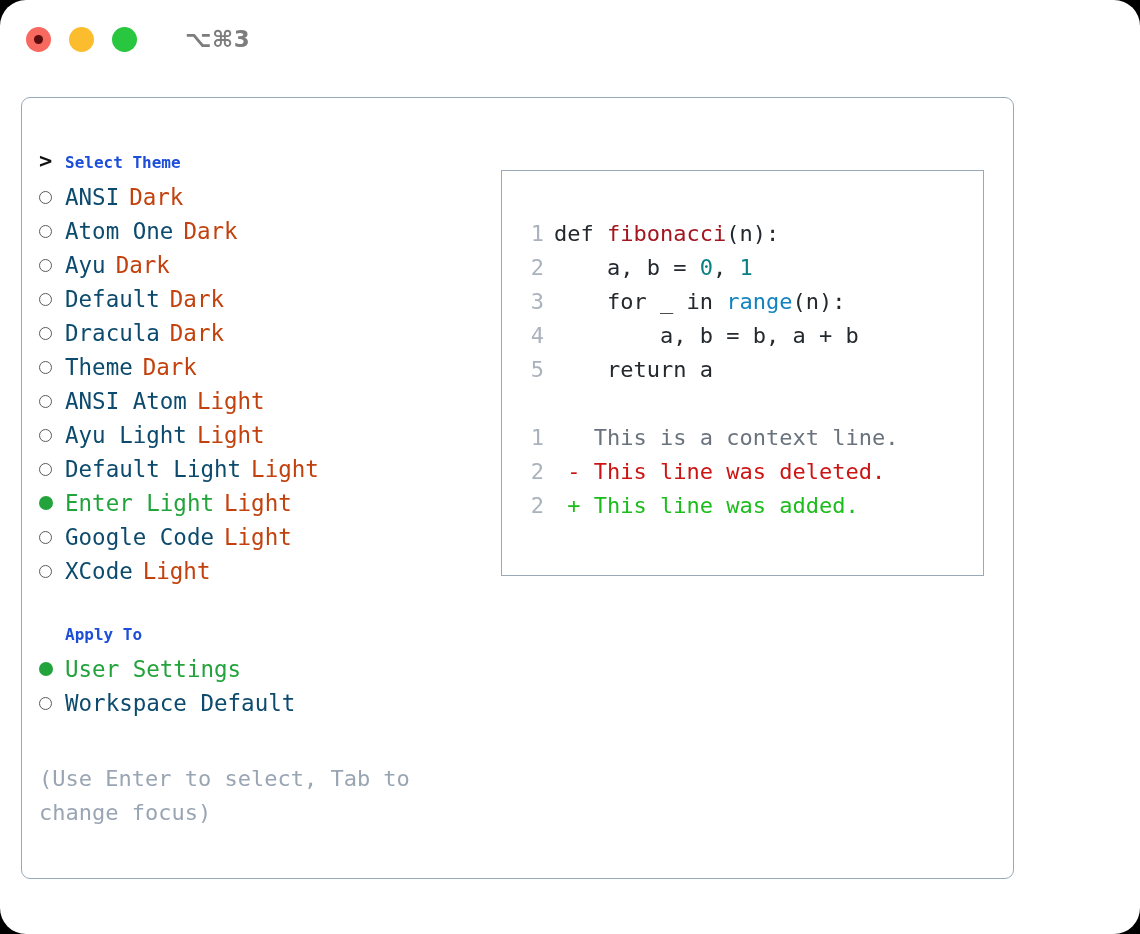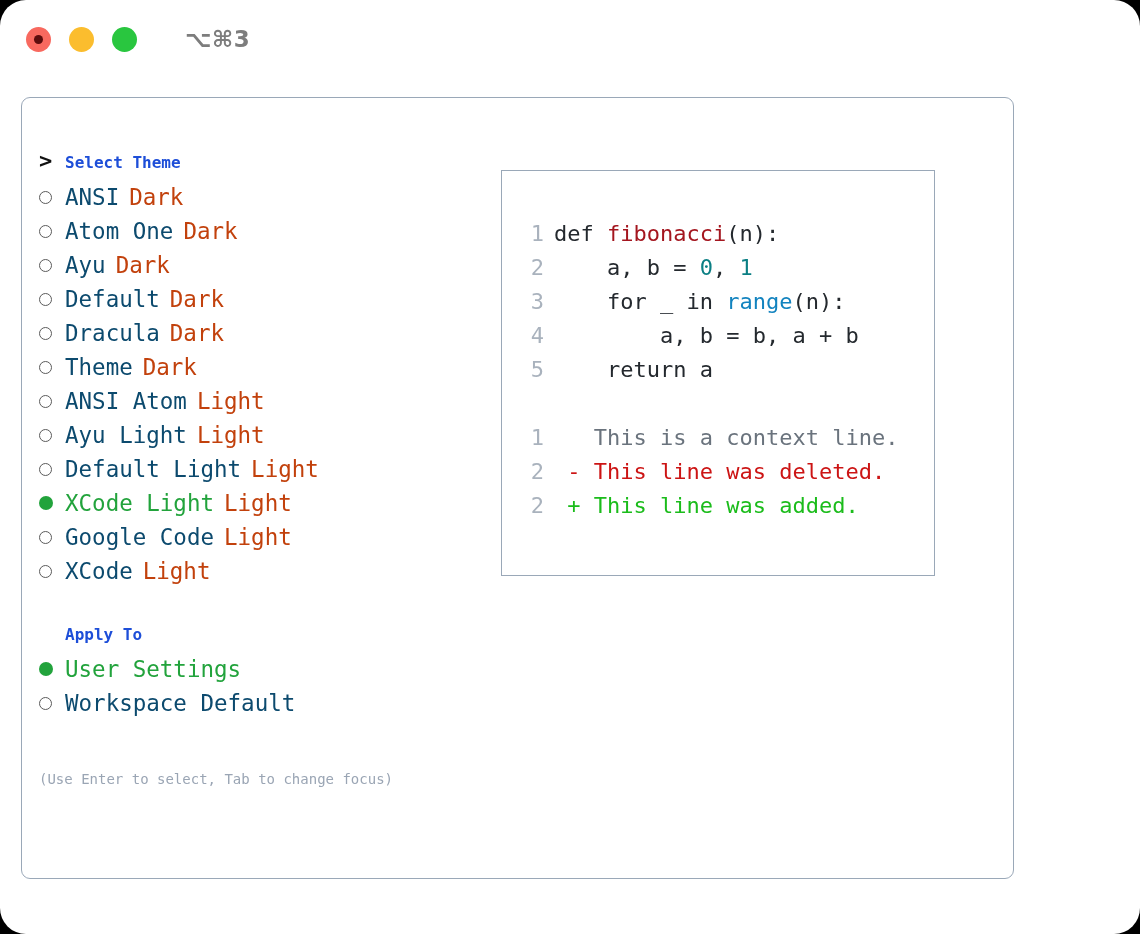--- a/index.html
+++ b/index.html
@@ -140,42 +140,42 @@
   .label-cat {
     color: #c2410c;
     margin-left: 10px;
   }
   .row.group-head { margin-top: 30px; }
   .row.group-head .label-head { font-weight: bold; }
 
   .hint {
     margin-top: 38px;
     color: #9aa5b4;
-    font-size: 14px;
+    font-size: 22px;
     line-height: 34px;
     width: 410px;
   }
 
   
   .right-col {
     position: absolute;
     left: 479px;
     top: 52px;
     width: 500px;
   }
   .preview-title {
     color: #0d0d0d;
     font-weight: bold;
     font-size: 23px;
     height: 34px;
     line-height: 34px;
   }
   .preview-box {
     margin-top: 20px;
-    width: 434px;
+    width: 483px;
     height: 406px;
     border: 1.6px solid #9aa8b8;
     box-sizing: border-box;
     background: #ffffff;
     padding: 46px 0 0 20px;
   }
   .code-line {
     font-size: 22px;
     line-height: 34px;
     white-space: pre;
@@ -223,21 +223,21 @@
         <div id="theme-list">
             <div class="row"><span class="marker"><span class="radio-off"></span></span><span class="label-name">ANSI</span><span class="label-cat">Dark</span></div>
             <div class="row"><span class="marker"><span class="radio-off"></span></span><span class="label-name">Atom One</span><span class="label-cat">Dark</span></div>
             <div class="row"><span class="marker"><span class="radio-off"></span></span><span class="label-name">Ayu</span><span class="label-cat">Dark</span></div>
             <div class="row"><span class="marker"><span class="radio-off"></span></span><span class="label-name">Default</span><span class="label-cat">Dark</span></div>
             <div class="row"><span class="marker"><span class="radio-off"></span></span><span class="label-name">Dracula</span><span class="label-cat">Dark</span></div>
             <div class="row"><span class="marker"><span class="radio-off"></span></span><span class="label-name">Theme</span><span class="label-cat">Dark</span></div>
             <div class="row"><span class="marker"><span class="radio-off"></span></span><span class="label-name">ANSI Atom</span><span class="label-cat">Light</span></div>
             <div class="row"><span class="marker"><span class="radio-off"></span></span><span class="label-name">Ayu Light</span><span class="label-cat">Light</span></div>
             <div class="row"><span class="marker"><span class="radio-off"></span></span><span class="label-name">Default Light</span><span class="label-cat">Light</span></div>
-            <div class="row"><span class="marker"><span class="radio-on"></span></span><span class="label-name sel">XCode Light</span><span class="label-cat">Light</span></div>
+            <div class="row"><span class="marker"><span class="radio-on"></span></span><span class="label-name sel">Enter Light</span><span class="label-cat">Light</span></div>
             <div class="row"><span class="marker"><span class="radio-off"></span></span><span class="label-name">Google Code</span><span class="label-cat">Light</span></div>
             <div class="row"><span class="marker"><span class="radio-off"></span></span><span class="label-name">XCode</span><span class="label-cat">Light</span></div>
           </div>
 
         <div class="row group-head">
           <span class="marker marker-empty">·</span>
           <span class="label-head">Apply To</span>
         </div>
 
         <div id="apply-list">

